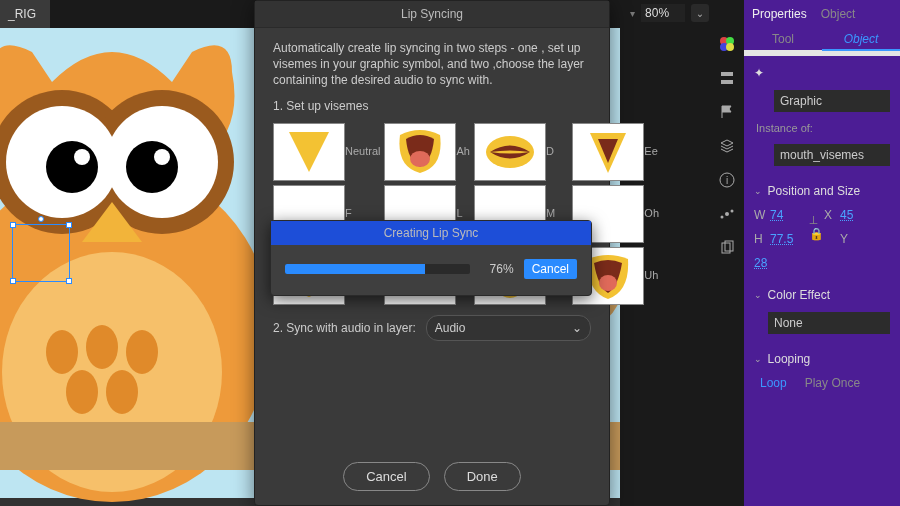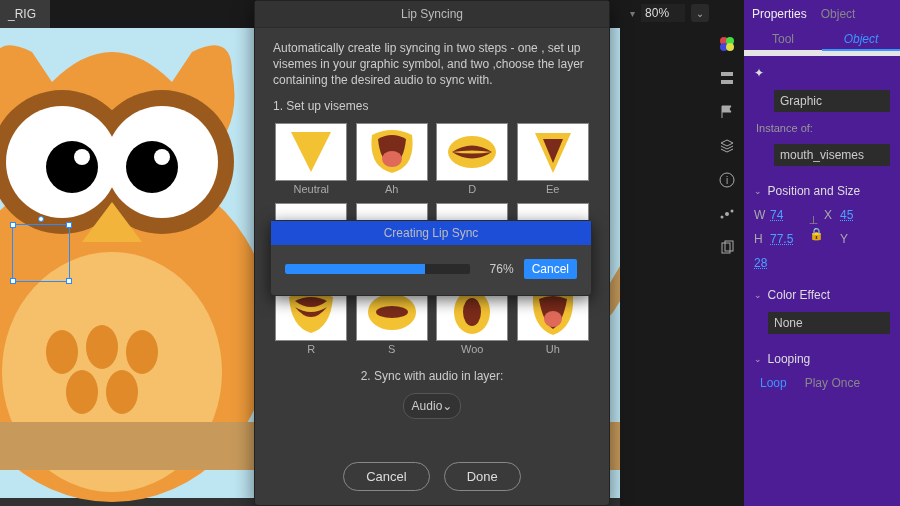--- a/index.html
+++ b/index.html
@@ -42,24 +42,24 @@
   .lock { grid-row:1 / span 2; grid-column:3; display:flex; align-items:center; justify-content:center; color:#888;}
   .loop-row { display:flex; gap:18px; padding-left:6px;}
   .loop-opt { color:#888; font-size:12px;}
   .loop-opt.active{ color:#3b97ff; }
 
   
   .dialog { position:absolute; top:0; left:254px; width:356px; height:506px; background:#3a3a3a; border:1px solid #222; border-radius:4px; box-shadow:0 4px 20px rgba(0,0,0,.5); z-index:5; display:flex; flex-direction:column;}
   .dlg-title { text-align:center; font-size:12px; color:#bbb; padding:6px 0; background:#333; border-bottom:1px solid #2a2a2a;}
   .dlg-body { padding:12px 18px; font-size:12px; color:#ccc; display:flex; flex-direction:column; gap:10px; flex:1;}
   .viseme-grid { display:grid; grid-template-columns: repeat(4, 1fr); gap:4px 4px;}
-  .viseme { display:flex; flex-direction:column; align-items:center; }
+  .viseme { display:flex; align-items:center; }
   .viseme .thumb { width:72px; height:58px; background:#fff; border:1px solid #888; display:flex; align-items:center; justify-content:center; overflow:hidden;}
   .viseme .lbl { font-size:11px; color:#aaa; padding:2px 0 4px;}
-  .sync-row { display:flex; align-items:center; gap:10px;flex-direction:column;}
+  .sync-row { display:flex; align-items:center; gap:10px;}
   .audio-select { flex:1; background:#333; border:1px solid #555; color:#ccc; padding:5px 8px; font-size:12px; border-radius:12px; display:flex; justify-content:space-between; align-items:center;}
   .dlg-buttons { display:flex; gap:14px; justify-content:center; padding:8px 0 14px;}
   .pill-btn { border:1px solid #888; color:#ddd; background:transparent; padding:6px 22px; border-radius:20px; font-size:13px;}
 
   
   .subdlg { position:absolute; top:220px; left:270px; width:322px; background:#3f3f3f; border:1px solid #2a2a2a; border-radius:4px; z-index:6; box-shadow:0 4px 16px rgba(0,0,0,.6);}
   .subdlg-title { text-align:center; font-size:12px; color:#bbb; padding:5px 0; background:#1d4ed8;}
   .subdlg-body { padding:14px 14px 16px; display:flex; align-items:center; gap:10px;}
   .progress { flex:1; height:10px; background:#2a2a2a; border-radius:2px; overflow:hidden; position:relative;}
   .progress-fill { position:absolute; top:0; left:0; height:100%; background:#2a8bff; }

